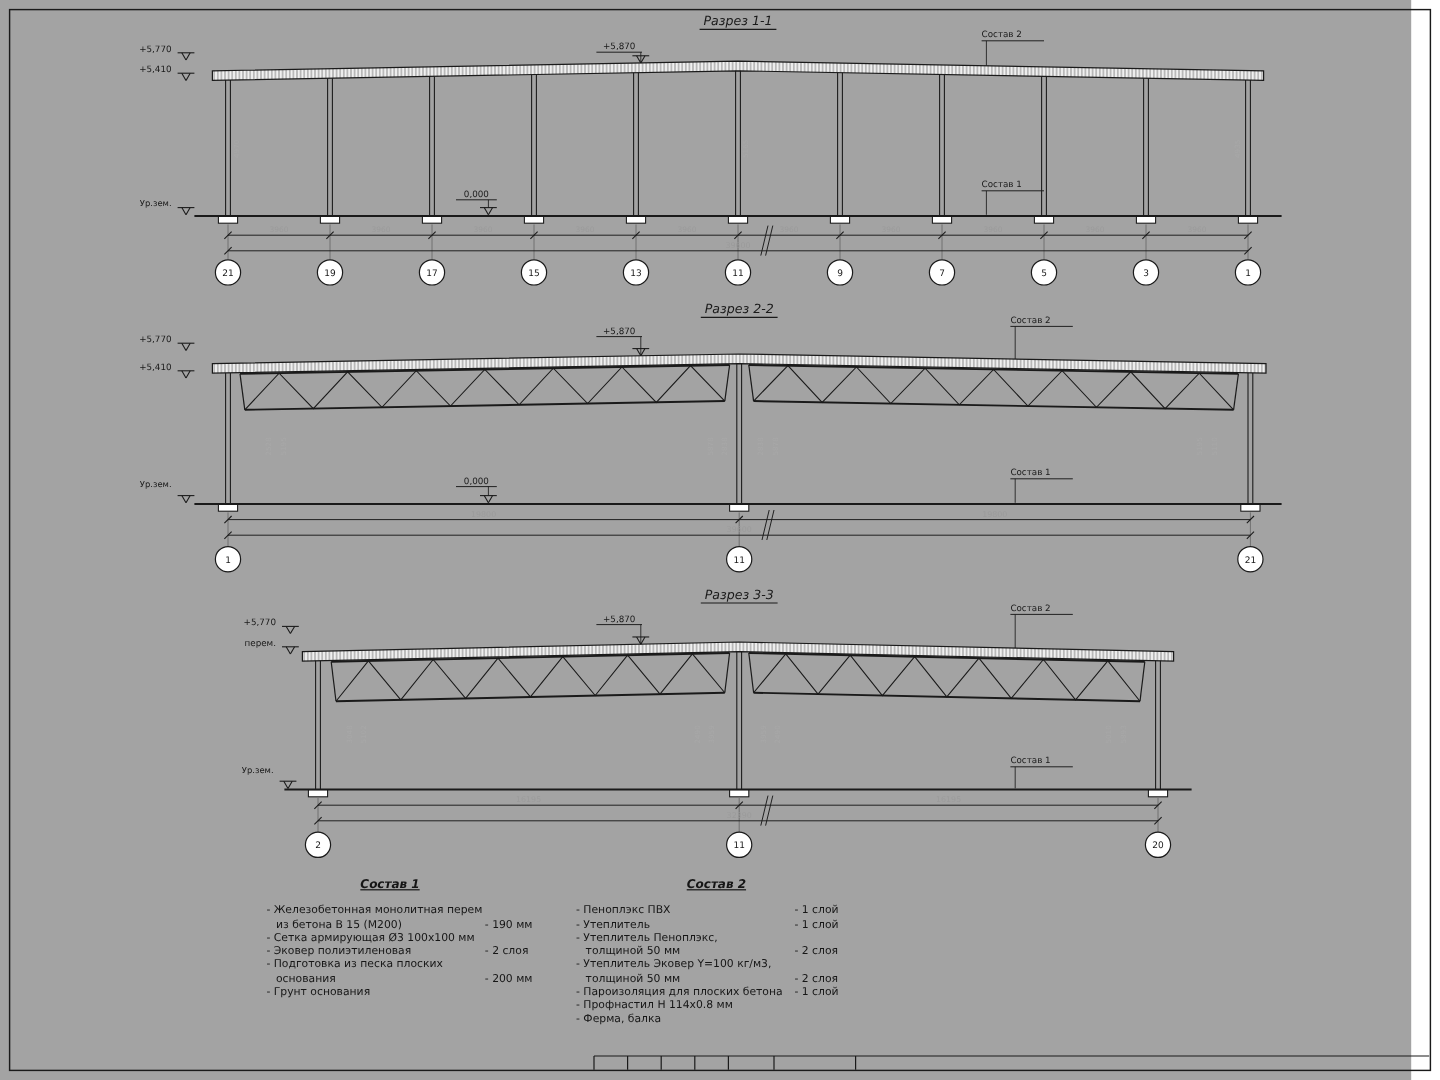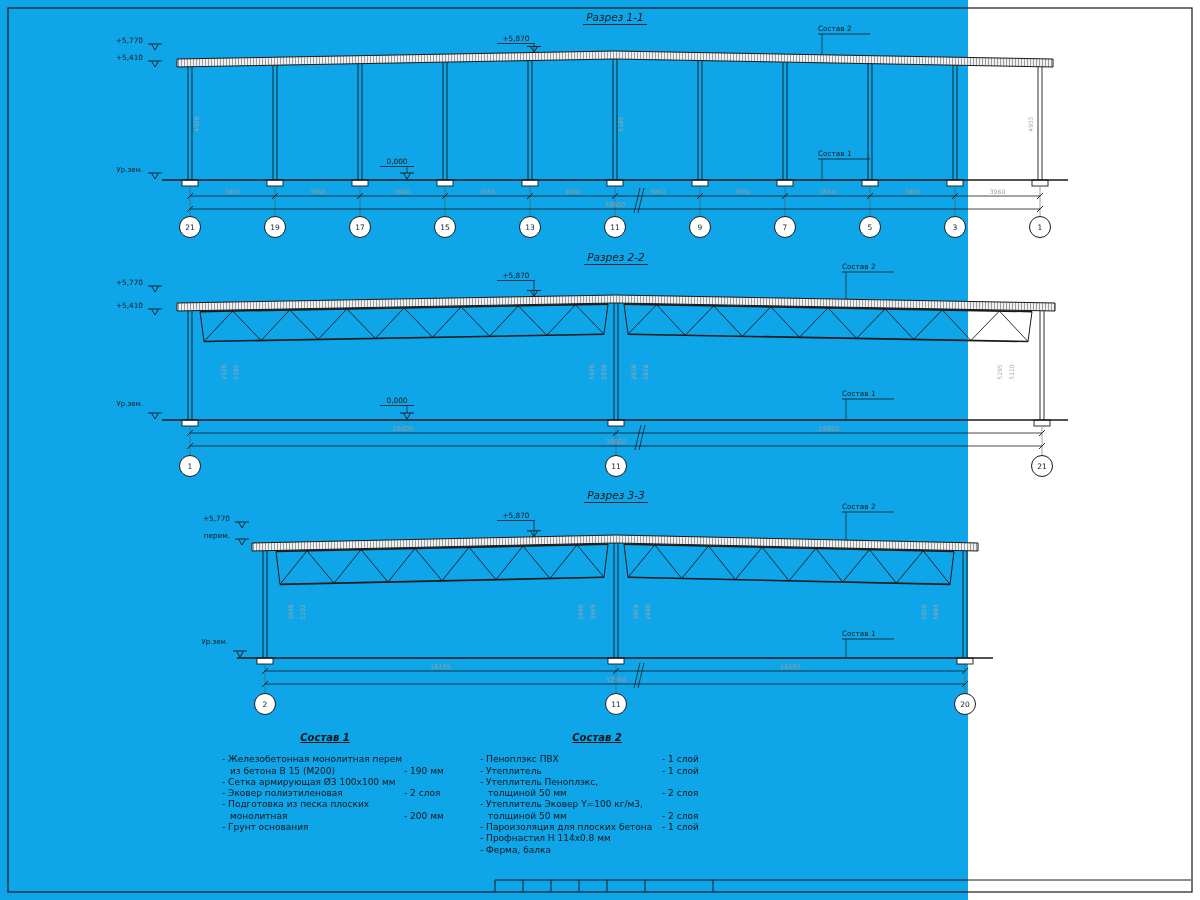--- a/index.html
+++ b/index.html
@@ -1,18 +1,18 @@
 <!DOCTYPE html>
 <html><head>
 <meta charset="utf-8">
 <style>
   *{margin:0;padding:0;box-sizing:border-box}
   body{width:1200px;height:900px;background:#ffffff;overflow:hidden;
        font-family:"DejaVu Sans","Liberation Sans",sans-serif}
-  .sheet{position:relative;width:968px;height:900px;background:#0ea5e9}
+  .sheet{position:relative;width:1176px;height:900px;background:#a3a3a3}
   #dwg{position:absolute;left:0;top:0}
   svg text{font-family:"DejaVu Sans","Liberation Sans",sans-serif}
   .legend{position:absolute;color:#161616;font-size:9px;line-height:11.3px}
   .legend-title{font-size:10px;font-style:italic;text-decoration:underline;
                 text-align:center;margin-bottom:11px;font-weight:bold}
   .lt1{width:206px}
   .lt2{width:234px}
   .legend-row{display:flex}
   .legend-row .t{width:182px;white-space:nowrap}
   .legend-row .t.ind{padding-left:8px}
@@ -356,21 +356,21 @@
         </div>
         <div class="legend-row">
           <span class="t">- Эковер полиэтиленовая</span>
           <span class="v">- 2 слоя</span>
         </div>
         <div class="legend-row">
           <span class="t">- Подготовка из песка плоских</span>
           <span class="v"></span>
         </div>
         <div class="legend-row">
-          <span class="t ind">монолитная</span>
+          <span class="t ind">основания</span>
           <span class="v">- 200 мм</span>
         </div>
         <div class="legend-row">
           <span class="t">- Грунт основания</span>
           <span class="v"></span>
         </div>
       </div>
   </div>
 
   <div class="legend" style="left:480px;top:732px">

